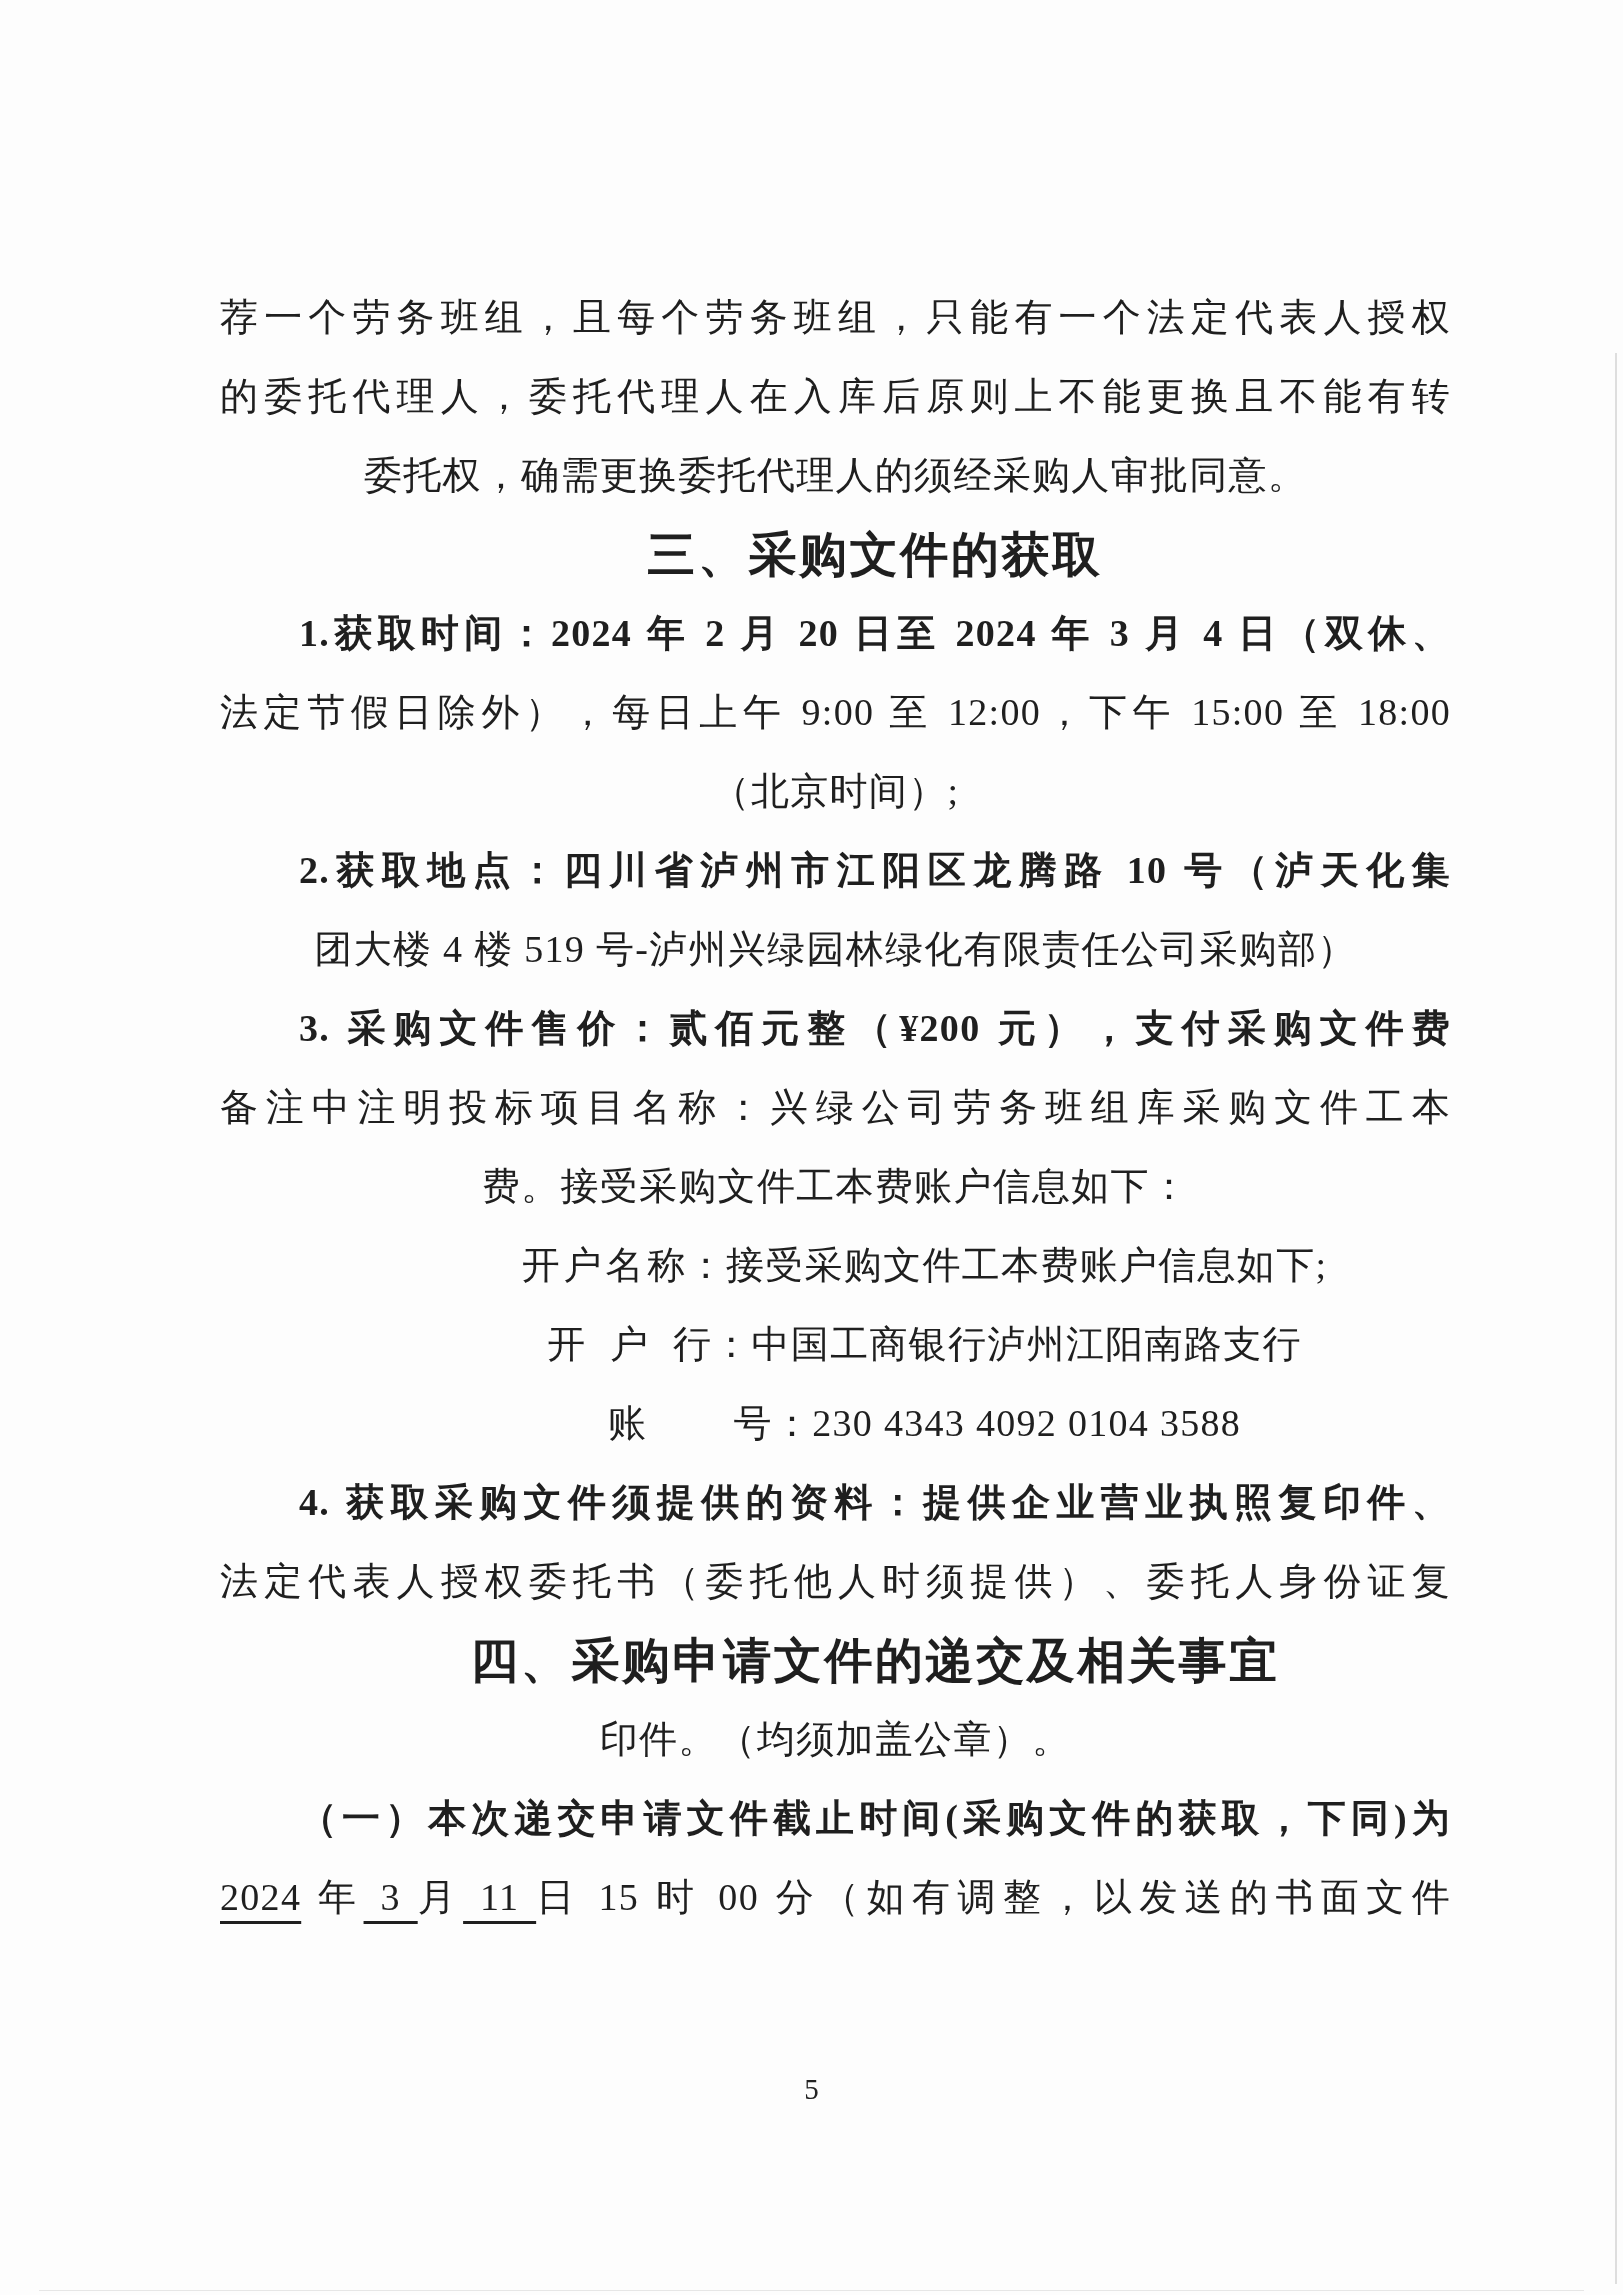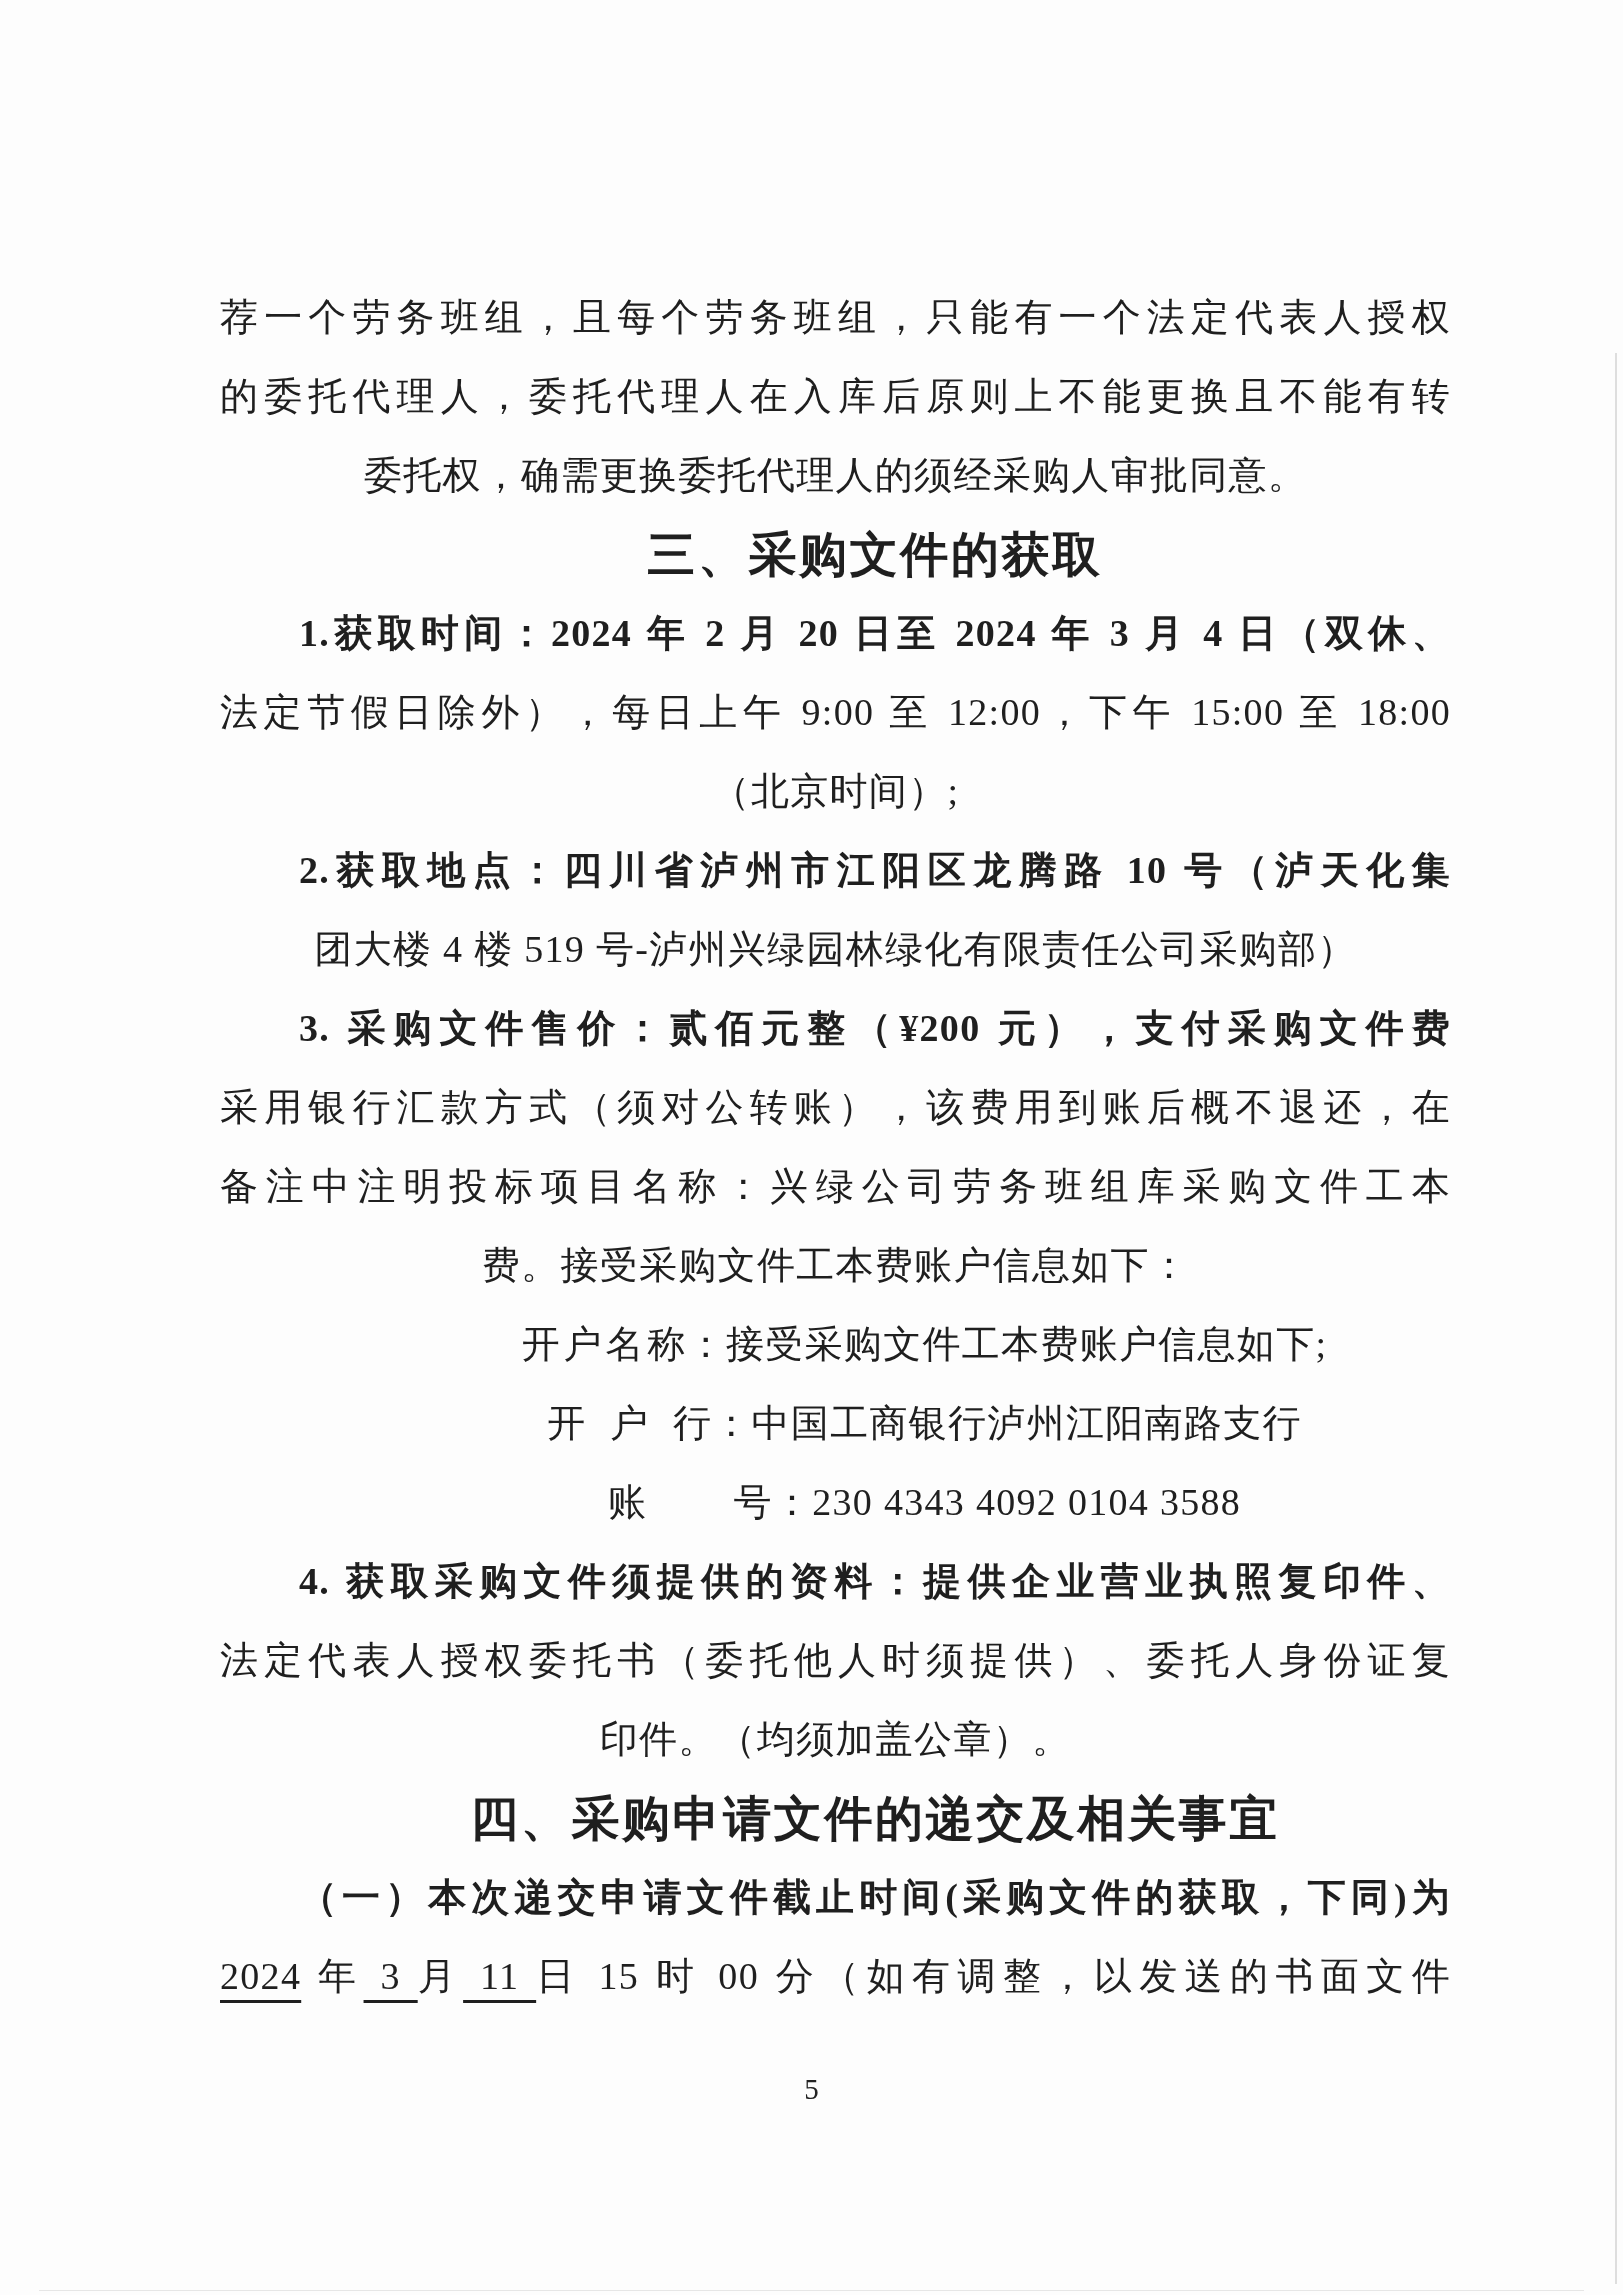--- a/index.html
+++ b/index.html
@@ -88,42 +88,41 @@
       <div class="line justify">荐一个劳务班组，且每个劳务班组，只能有一个法定代表人授权</div>
       <div class="line justify">的委托代理人，委托代理人在入库后原则上不能更换且不能有转</div>
       <div class="line">委托权，确需更换委托代理人的须经采购人审批同意。</div>
       <div class="line heading indent">三、采购文件的获取</div>
       <div class="line indent justify">1.获取时间：2024 年 2 月 20 日至 2024 年 3 月 4 日（双休、</div>
       <div class="line justify">法定节假日除外），每日上午 9:00 至 12:00，下午 15:00 至 18:00</div>
       <div class="line">（北京时间）;</div>
       <div class="line indent justify">2.获取地点：四川省泸州市江阳区龙腾路 10 号（泸天化集</div>
       <div class="line">团大楼 4 楼 519 号-泸州兴绿园林绿化有限责任公司采购部）</div>
       <div class="line indent justify">3. 采购文件售价：贰佰元整（¥200 元），支付采购文件费</div>
-      <div class="line justify">采用银行汇款方式（须对公转账），该费用到账后概不退还，在</div>
       <div class="line justify">备注中注明投标项目名称：兴绿公司劳务班组库采购文件工本</div>
       <div class="line">费。接受采购文件工本费账户信息如下：</div>
       <div class="line acct"><span class="acct-label">
           <span>开</span>
           <span>户</span>
           <span>名</span>
           <span>称</span>
         </span><span>：</span><span>接受采购文件工本费账户信息如下;</span></div>
       <div class="line acct"><span class="acct-label">
           <span>开</span>
           <span>户</span>
           <span>行</span>
         </span><span>：</span><span>中国工商银行泸州江阳南路支行</span></div>
       <div class="line acct"><span class="acct-label">
           <span>账</span>
           <span>号</span>
         </span><span>：</span><span>230 4343 4092 0104 3588</span></div>
       <div class="line indent justify">4. 获取采购文件须提供的资料：提供企业营业执照复印件、</div>
       <div class="line justify">法定代表人授权委托书（委托他人时须提供）、委托人身份证复</div>
+      <div class="line heading indent">四、采购申请文件的递交及相关事宜</div>
       <div class="line">印件。（均须加盖公章）。</div>
-      <div class="line heading indent">四、采购申请文件的递交及相关事宜</div>
       <div class="line indent justify">（一）本次递交申请文件截止时间(采购文件的获取，下同)为</div>
       <div class="line justify"><span class="u">2024</span><span> 年</span><span class="u"> 3 </span><span>月</span><span class="u"> 11 </span><span>日 15 时 00 分（如有调整，以发送的书面文件</span></div>
     </div>
   <div class="page-number">5</div>
   <div class="scan-edge-right"></div>
   <div class="scan-edge-bottom"></div>
 </div>
 
 
 </body></html>

